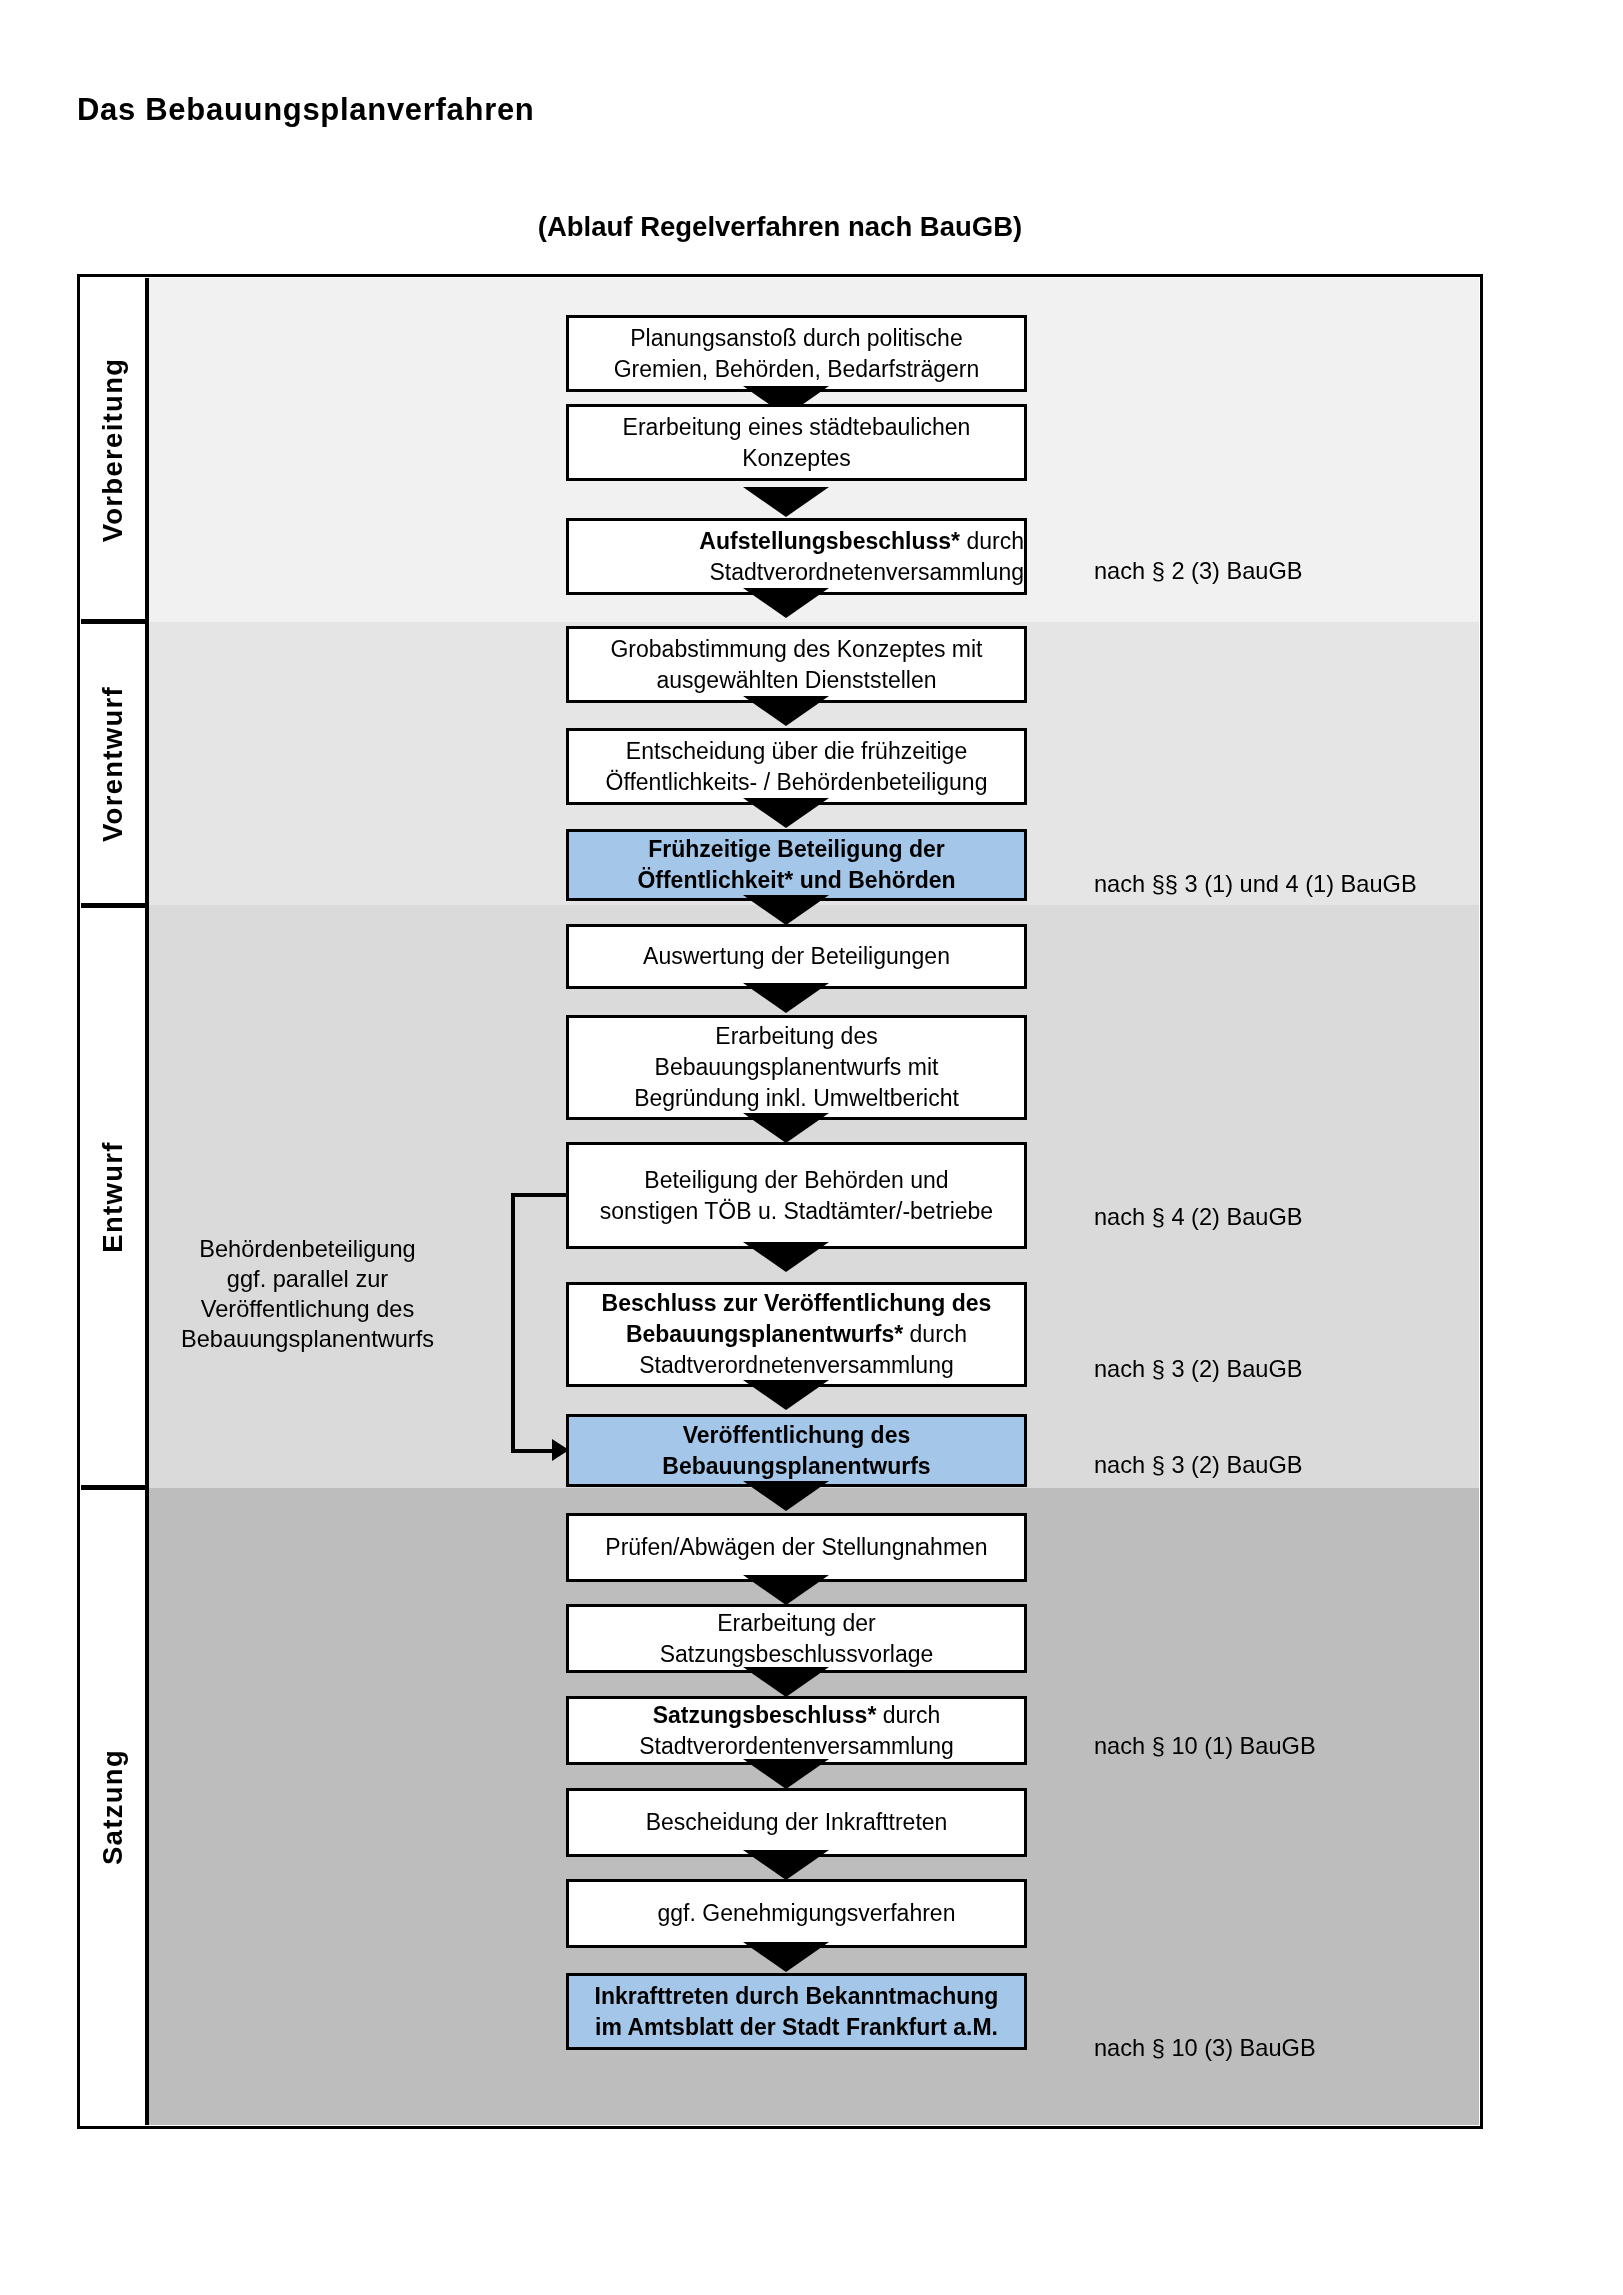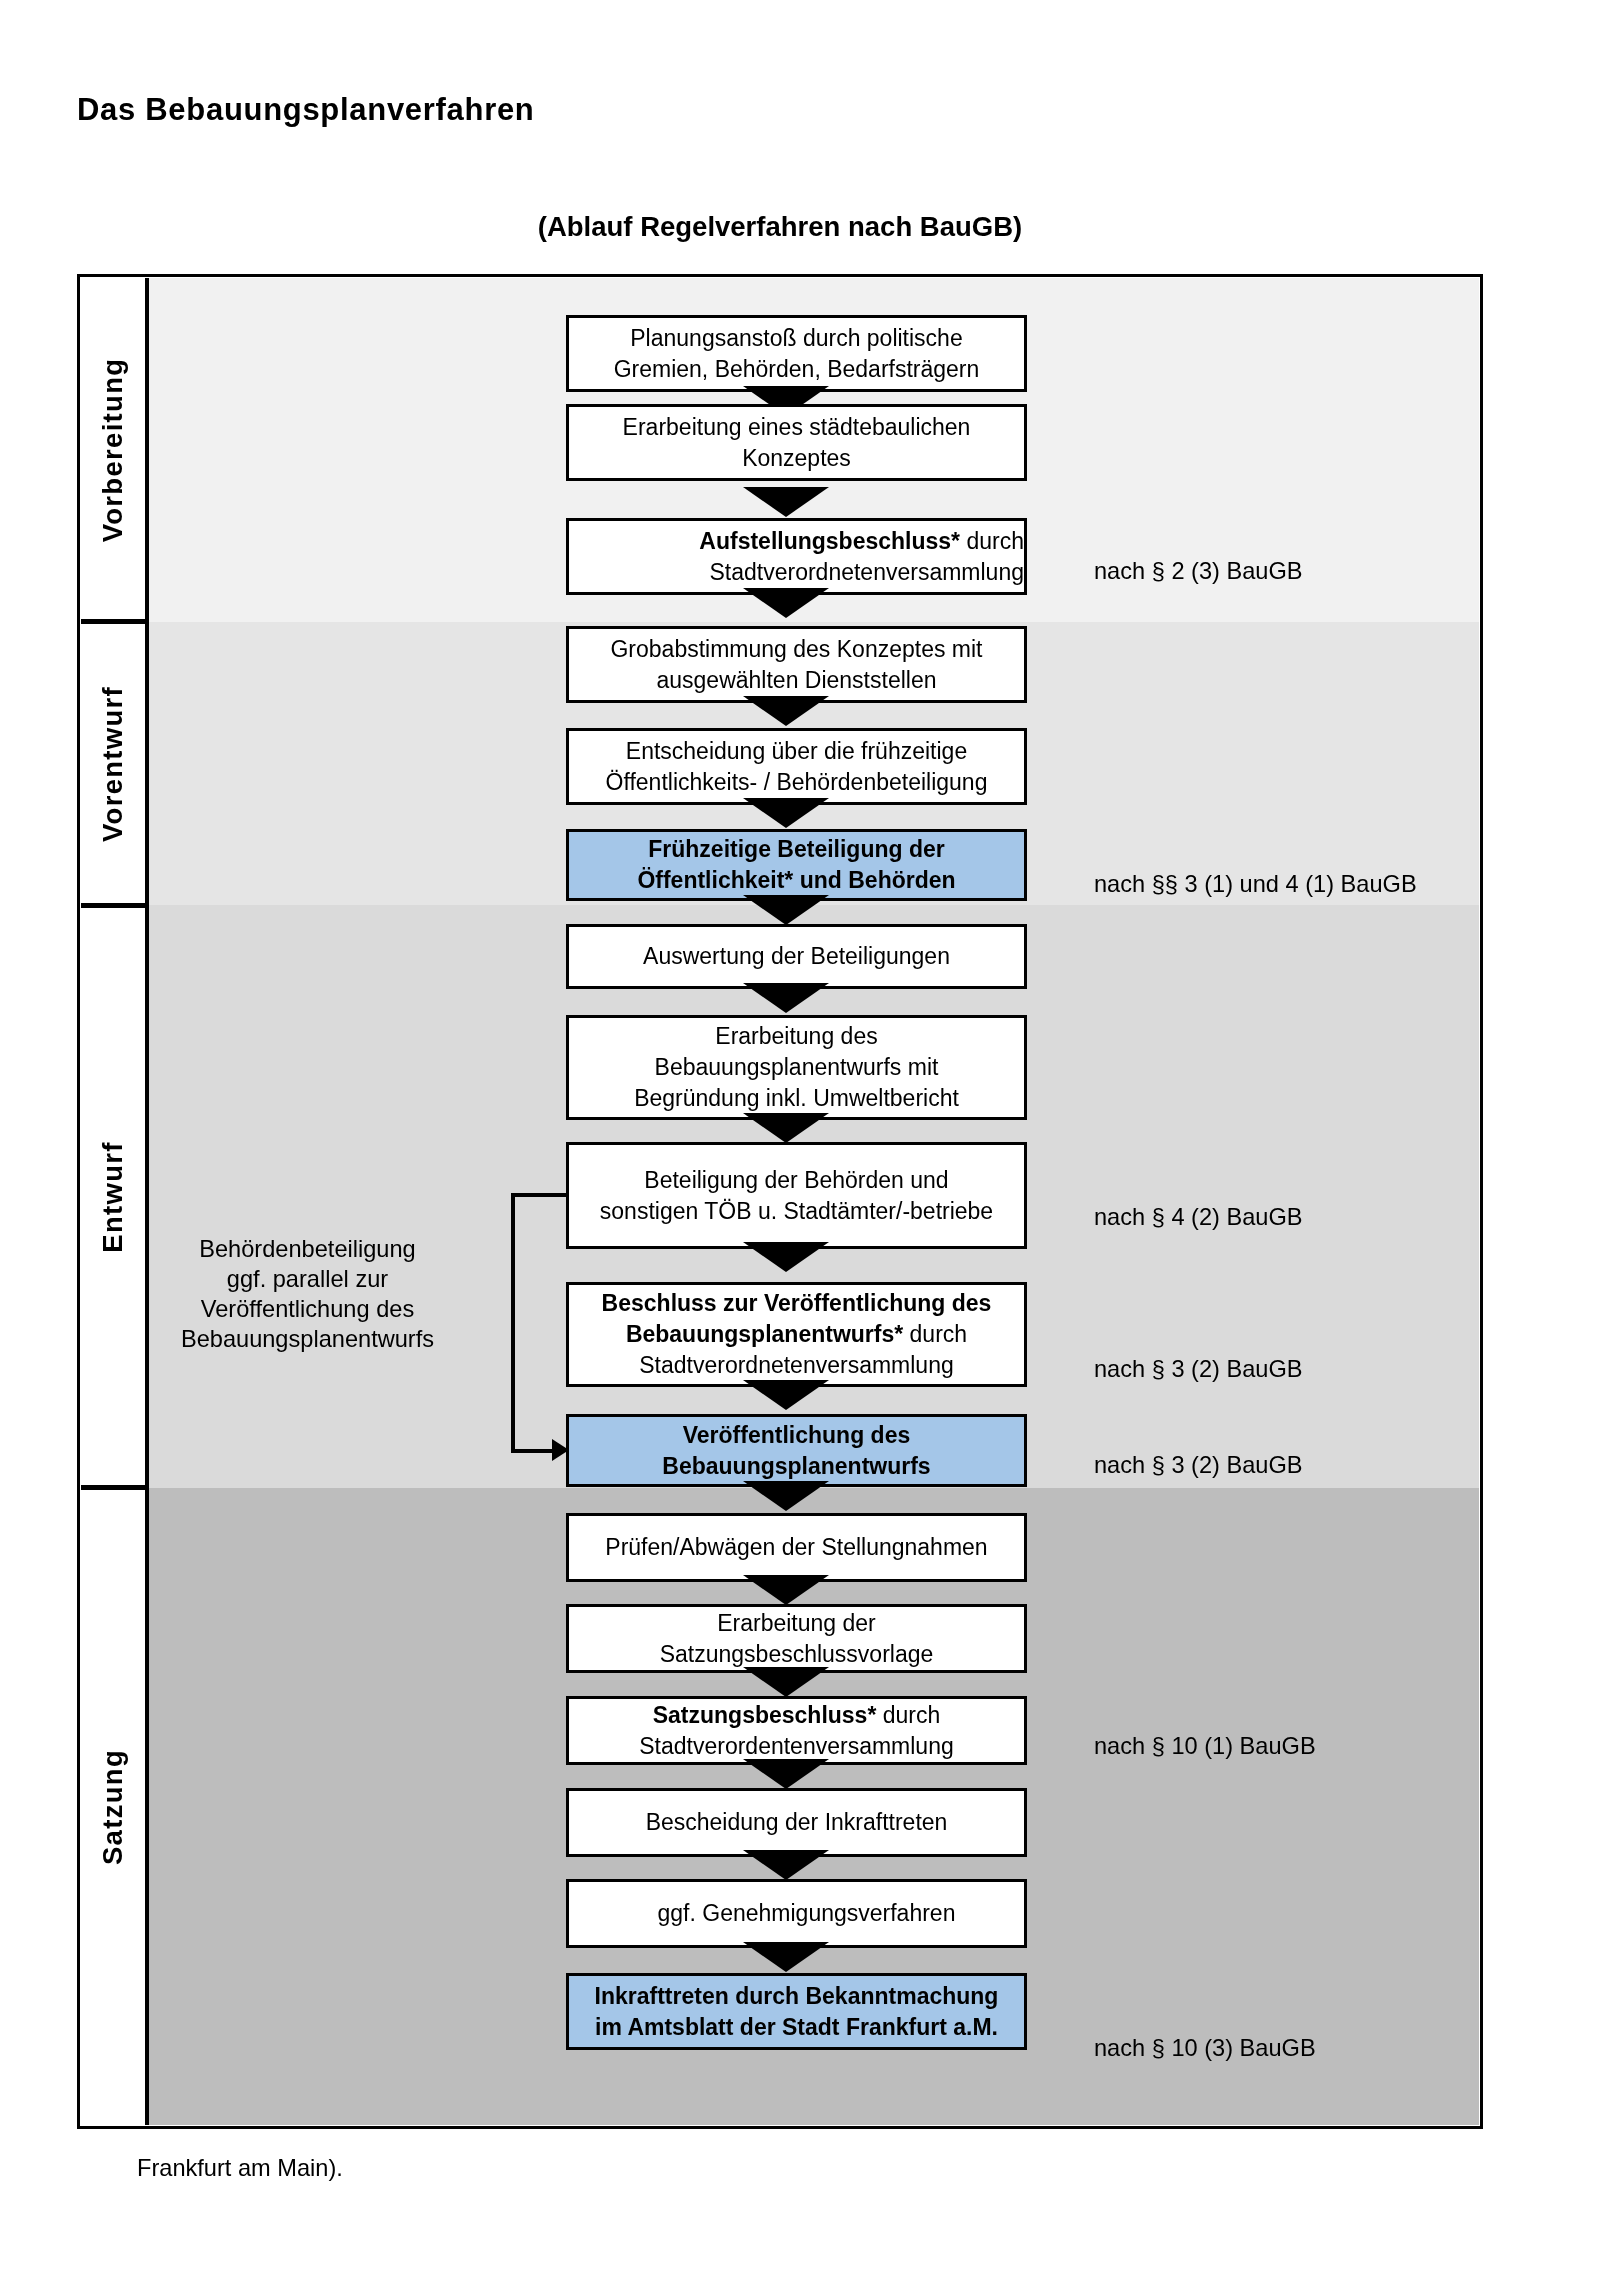--- a/index.html
+++ b/index.html
@@ -208,15 +208,14 @@
   <div>ggf. parallel zur</div>
   <div>Veröffentlichung des</div>
   <div>Bebauungsplanentwurfs</div>
 </div>
 <div class="conn" id="conn-stub-top"></div>
 <div class="conn" id="conn-vline"></div>
 <div class="conn" id="conn-stub-bot"></div>
 <div id="conn-head"></div>
 
 <div class="footnote">
-  <div>Frankfurt am Main).</div>
 </div>
 
 
 </body></html>

